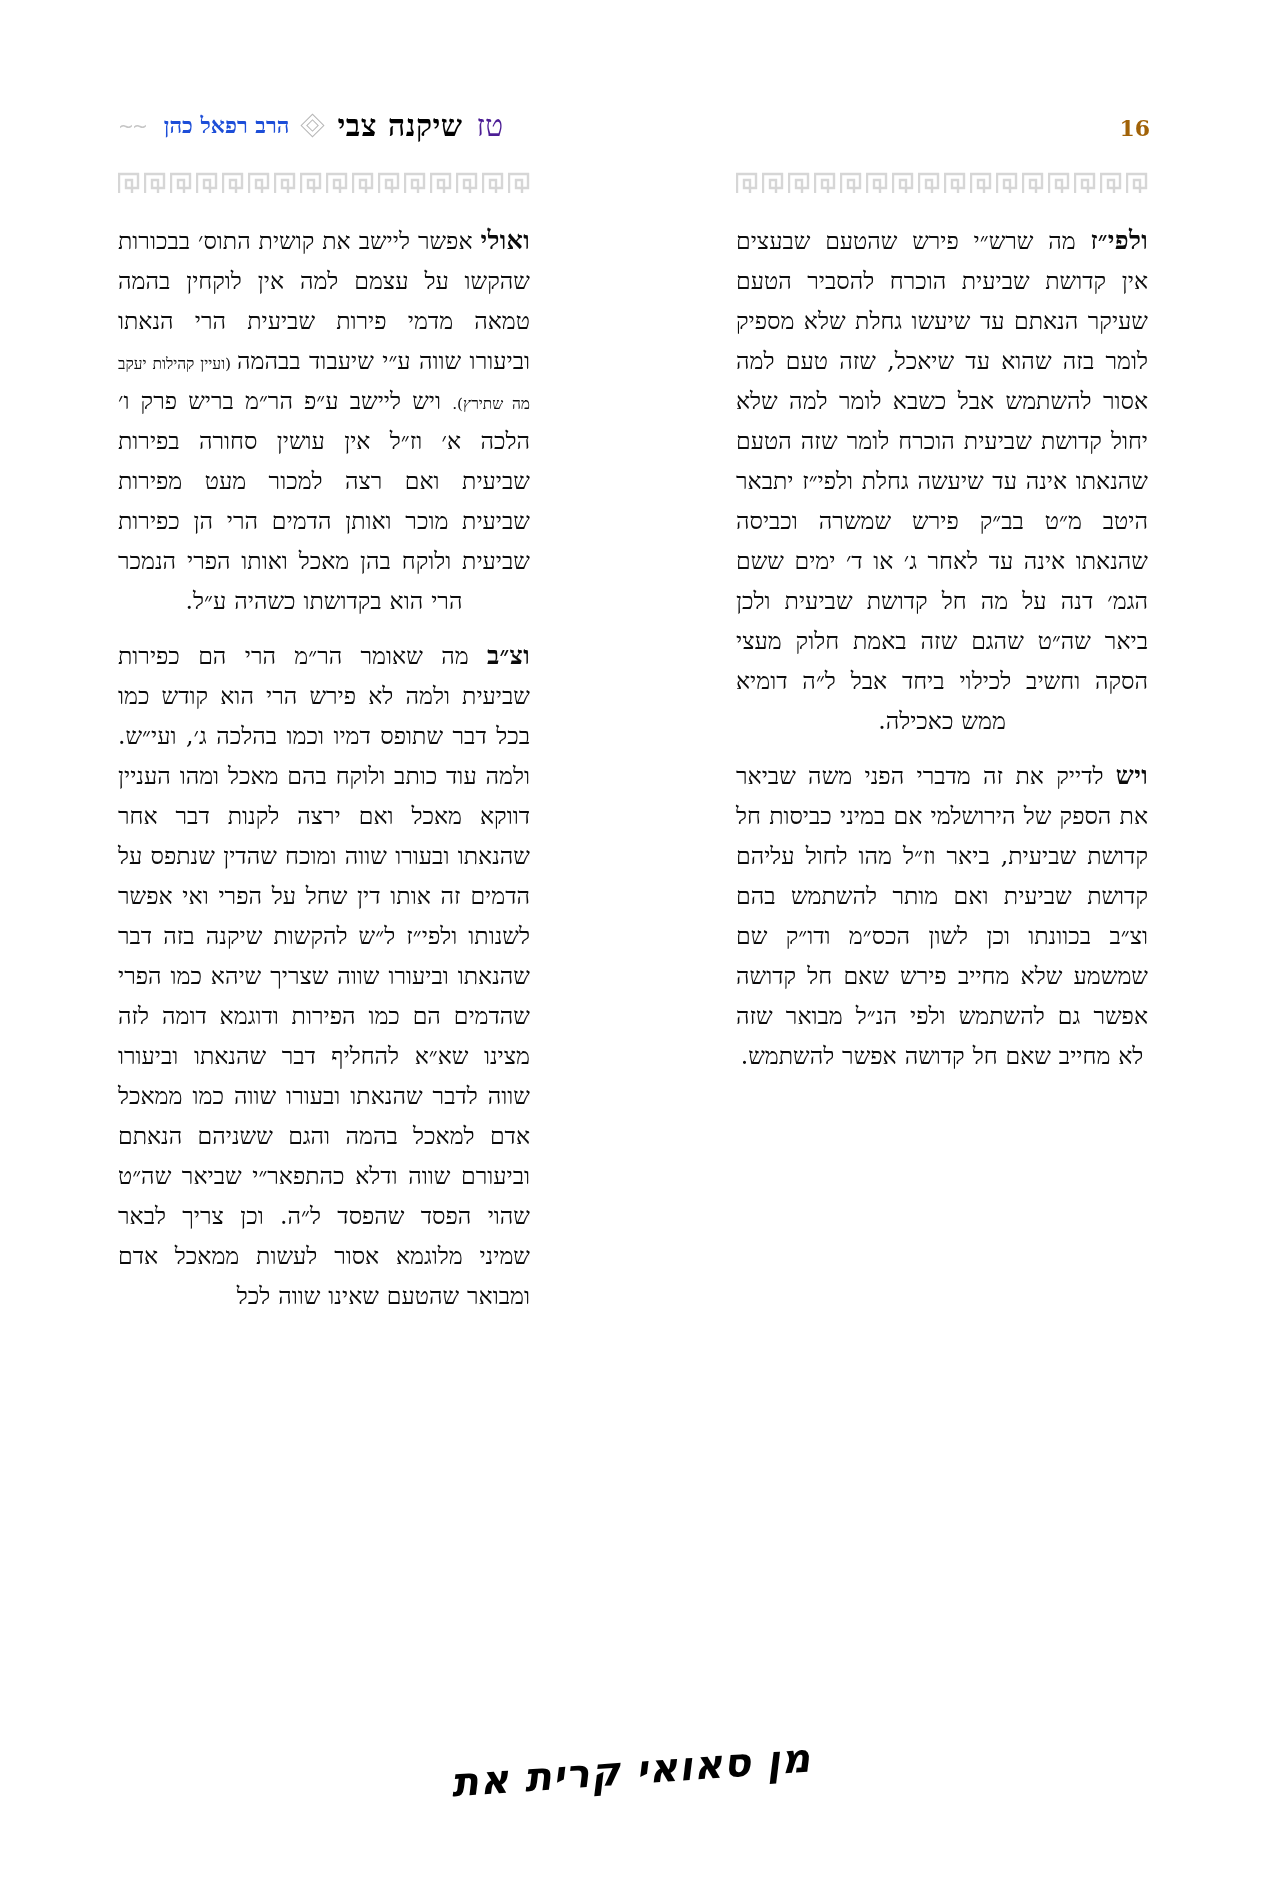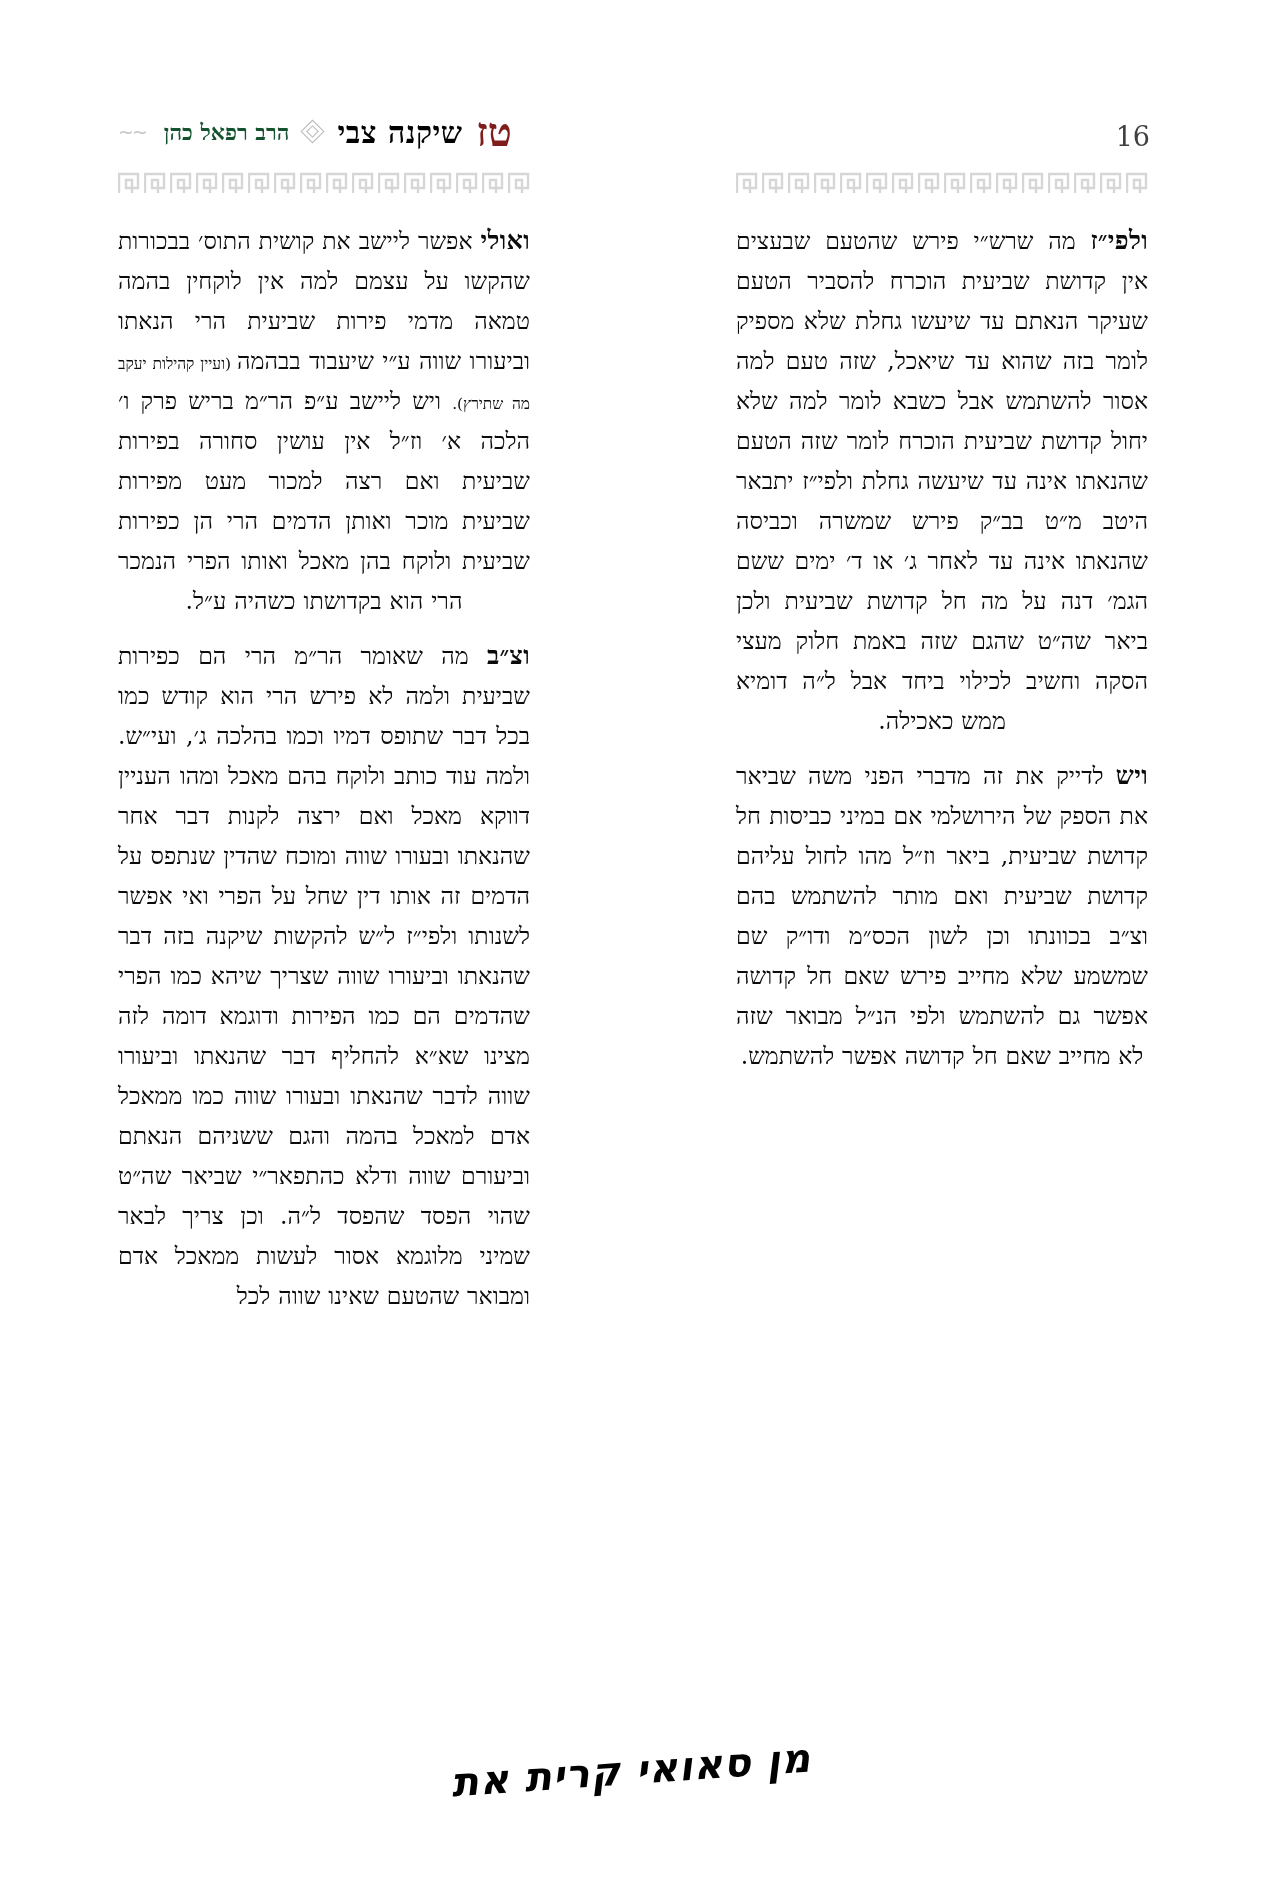--- a/index.html
+++ b/index.html
@@ -44,23 +44,23 @@
     font-family: "DejaVu Serif", "Liberation Serif", serif;
     font-weight: 700;
     font-size: 30px;
     letter-spacing: 0.5px;
     color: #000000;
     white-space: nowrap;
   }
 
   .head-chapter {
     font-family: "DejaVu Serif", "Liberation Serif", serif;
-    font-weight: 700;
-    font-size: 40px;
-    color: #7f1d1d;
+    font-weight: 400;
+    font-size: 30px;
+    color: #4c1d95;
   }
 
   .head-diamond {
     display: inline-block;
     width: 20px;
     height: 20px;
     position: relative;
     flex: 0 0 auto;
   }
   .head-diamond::before,
@@ -74,37 +74,37 @@
     left: 1px; top: 1px; width: 15px; height: 15px;
   }
   .head-diamond::after {
     left: 5px; top: 5px; width: 7px; height: 7px;
   }
 
   .head-author {
     font-family: "DejaVu Serif", "Liberation Serif", serif;
     font-weight: 700;
     font-size: 22px;
-    color: #14532d;
+    color: #1d4ed8;
     white-space: nowrap;
   }
 
   .head-swash {
     font-family: "DejaVu Sans", sans-serif;
     font-size: 19px;
     color: #c6c6c6;
     letter-spacing: -2px;
     margin-right: 4px;
   }
 
   .folio {
     font-family: "DejaVu Serif", "Liberation Serif", serif;
-    font-weight: 400;
-    font-size: 27px;
-    color: #404040;
+    font-weight: 700;
+    font-size: 22px;
+    color: #a16207;
     direction: ltr;
   }
 
   
   .deco-rule {
     position: absolute;
     height: 26px;
     overflow: hidden;
   }
   .deco-rule.top-right { top: 168px; right: 114px; width: 412px; }

